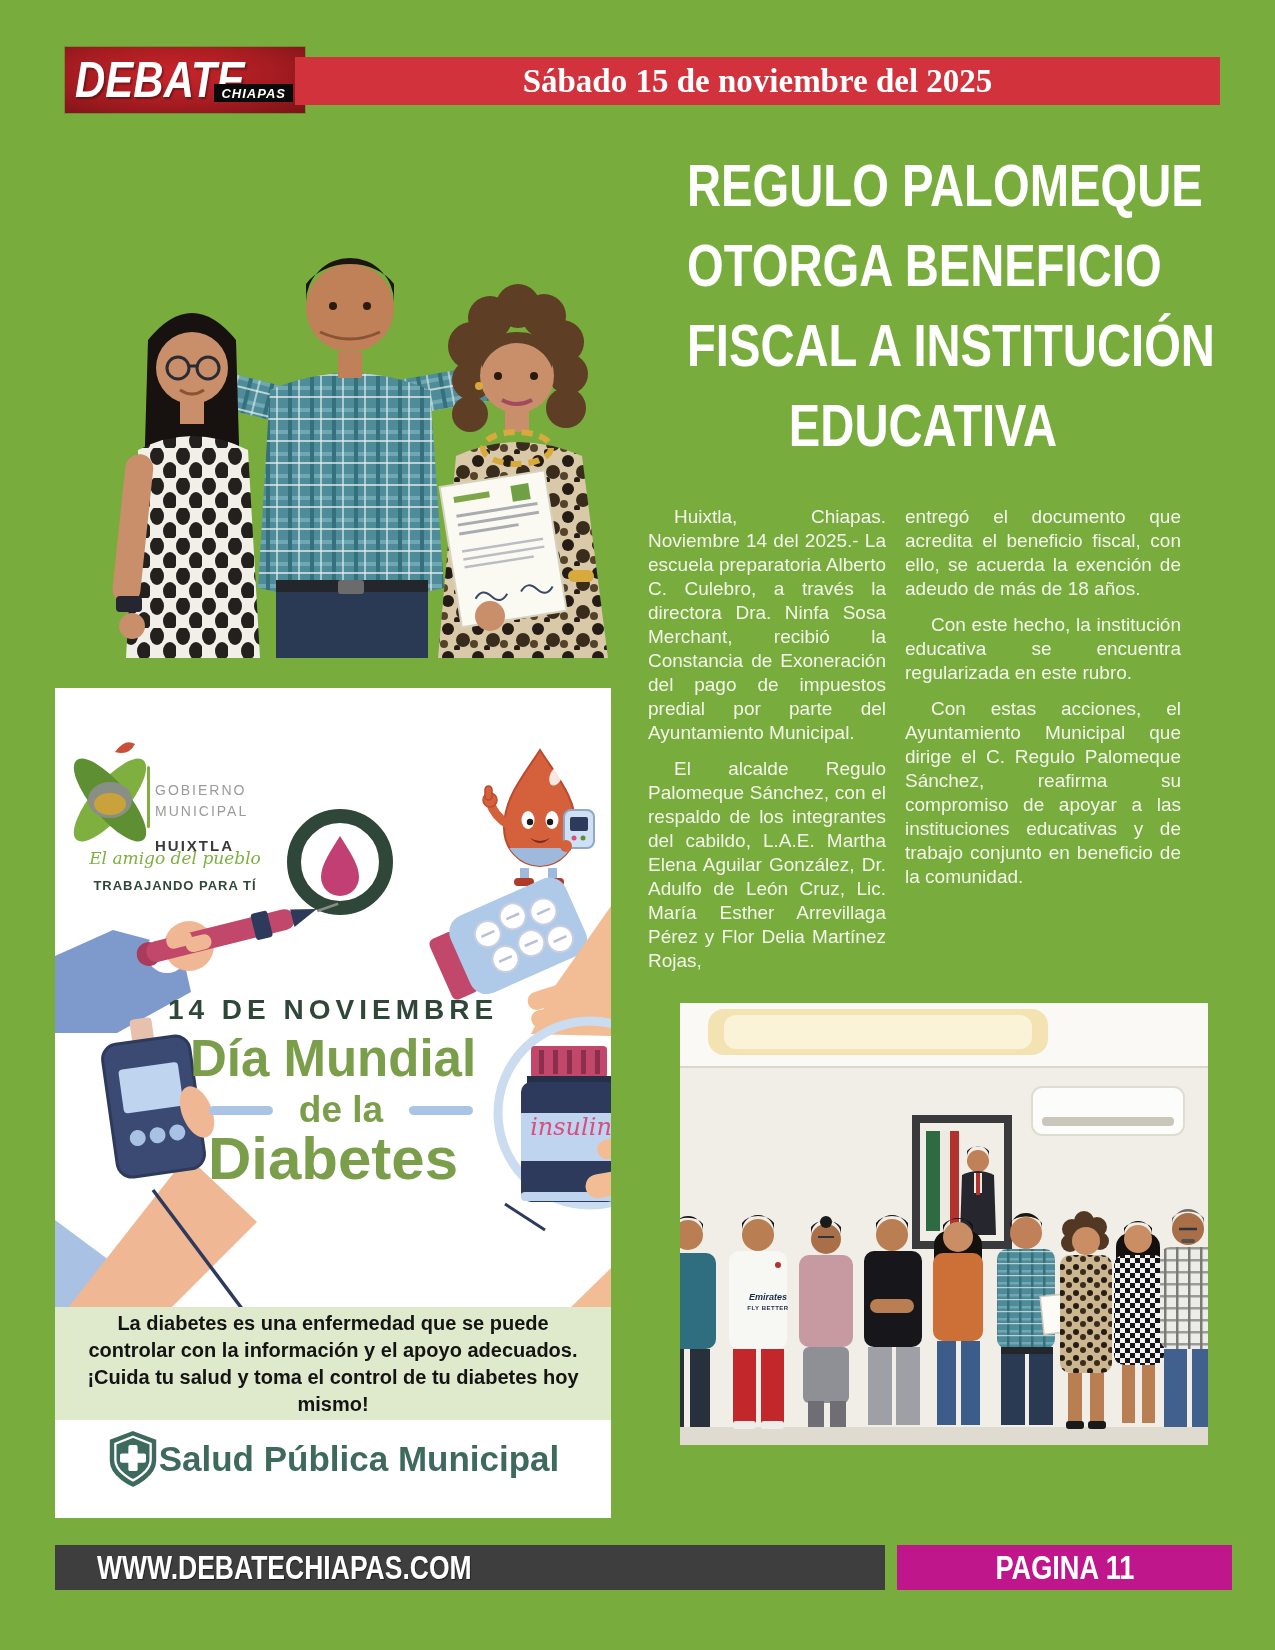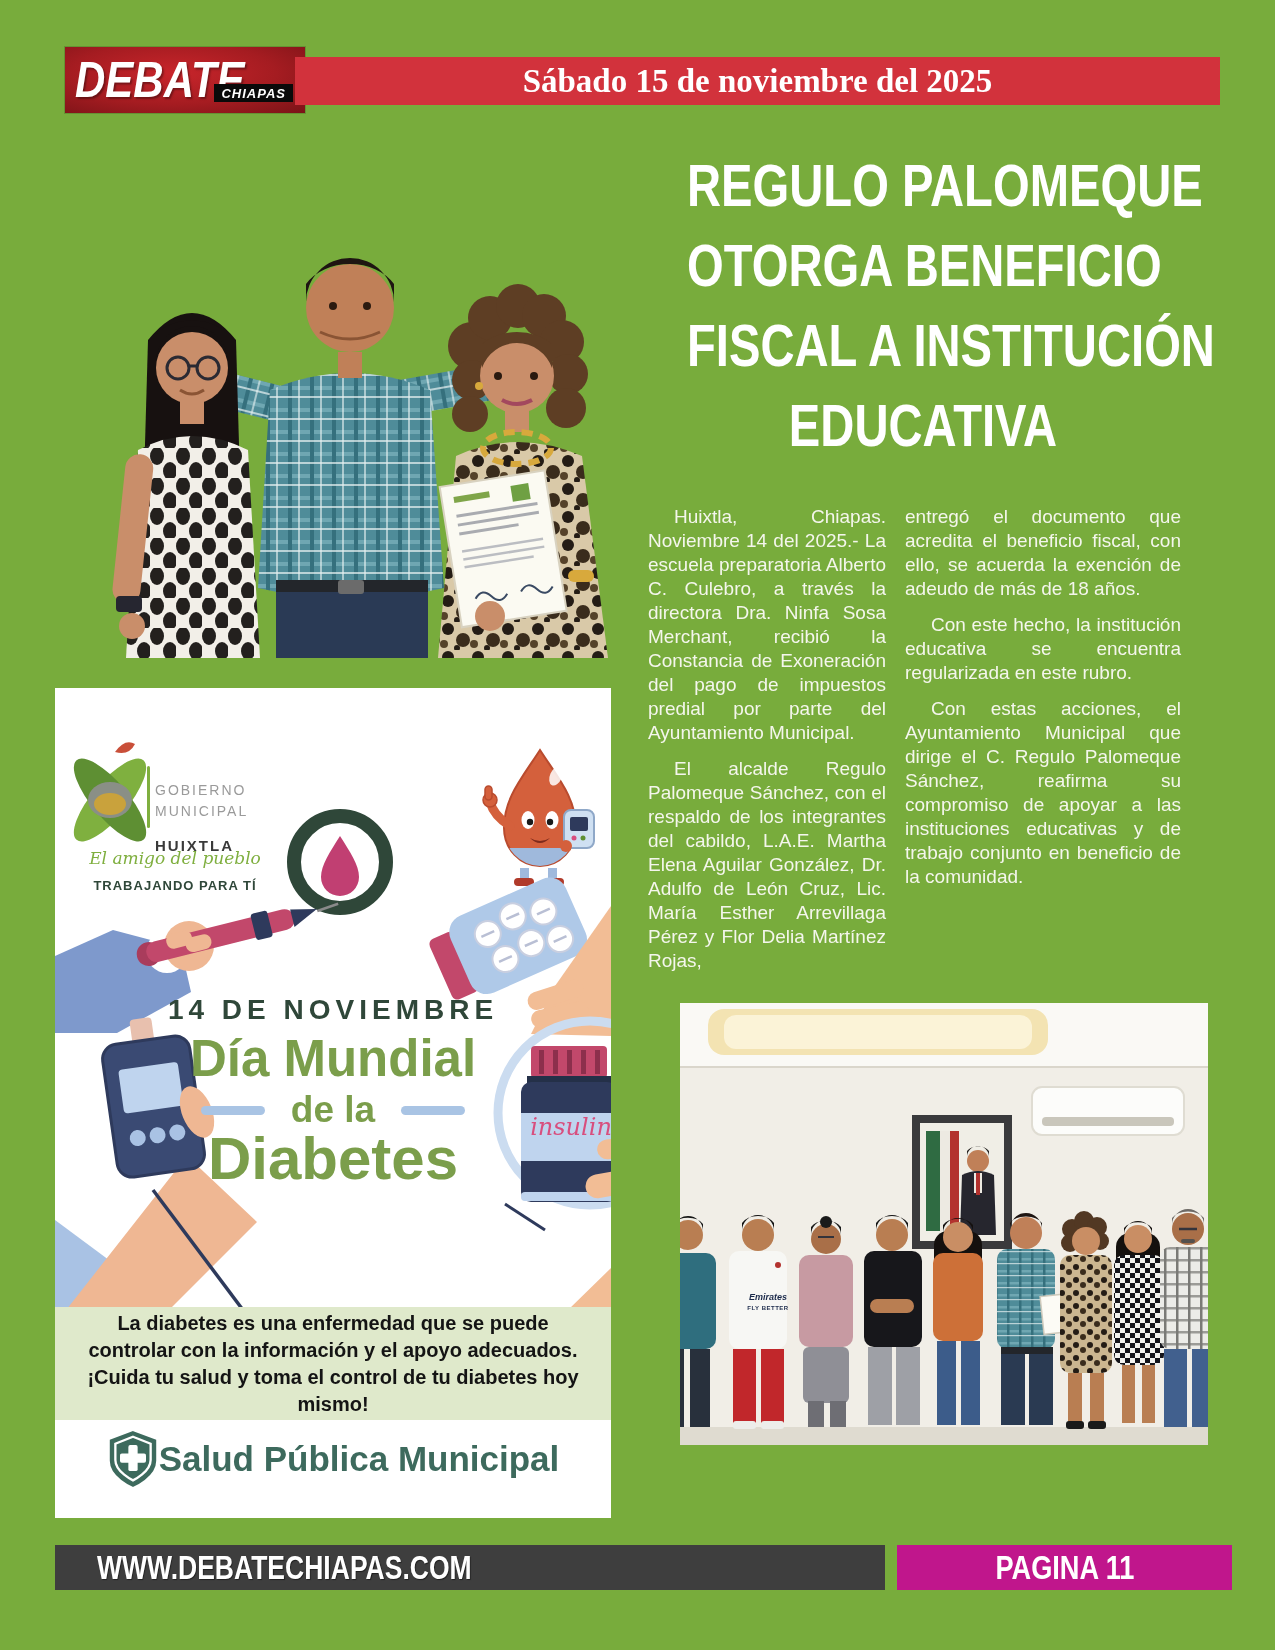--- a/index.html
+++ b/index.html
@@ -52,21 +52,21 @@
   .gov-text{left:100px;top:92px;color:#9A9A9A;font-size:14px;letter-spacing:2px;line-height:21px;}
   .gov-city{color:#3A3A3A;font-weight:bold;font-size:15px;letter-spacing:2px;margin-top:13px;}
   .gov-divider{left:92px;top:78px;width:3px;height:62px;background:#7FAF3F;border-radius:2px;}
   .slogan-script{left:30px;top:160px;width:180px;text-align:center;
     font-family:"DejaVu Serif",serif;font-style:italic;color:#7FAF3F;font-size:17px;}
   .slogan-caps{left:30px;top:190px;width:180px;text-align:center;
     color:#2F4739;font-weight:bold;font-size:13px;letter-spacing:1px;}
   .poster-date{left:0;top:306px;width:556px;text-align:center;
     color:#2F4739;font-weight:bold;font-size:28px;letter-spacing:5px;}
   .title1{left:0;top:341px;width:556px;text-align:center;color:#7B9E4B;font-weight:bold;font-size:51px;}
-  .title2row{left:0;top:401px;width:556px;display:flex;align-items:center;justify-content:center;gap:26px;}
+  .title2row{left:0;top:401px;width:556px;display:flex;align-items:center;justify-content:center;gap:26px;padding-left:8px;}
   .dash{width:64px;height:9px;border-radius:5px;background:#A9C4E4;}
   .title2{color:#7B9E4B;font-weight:bold;font-size:37px;}
   .title3{left:0;top:436px;width:556px;text-align:center;color:#7B9E4B;font-weight:bold;font-size:60px;}
   .band{left:0;top:619px;width:556px;height:113px;background:#DFE9CB;display:flex;align-items:center;justify-content:center;}
   .band-text{width:520px;text-align:center;color:#141414;font-weight:bold;font-size:20px;line-height:27px;}
   .org-row{left:0;top:742px;width:556px;display:flex;align-items:center;justify-content:center;}
   .org-text{color:#3D6A5D;font-weight:bold;font-size:35px;letter-spacing:0px;}
   .insulin-label{left:468px;top:425px;width:96px;text-align:center;
     font-family:"DejaVu Serif",serif;font-style:italic;color:#D84E7E;font-size:24px;}
 

